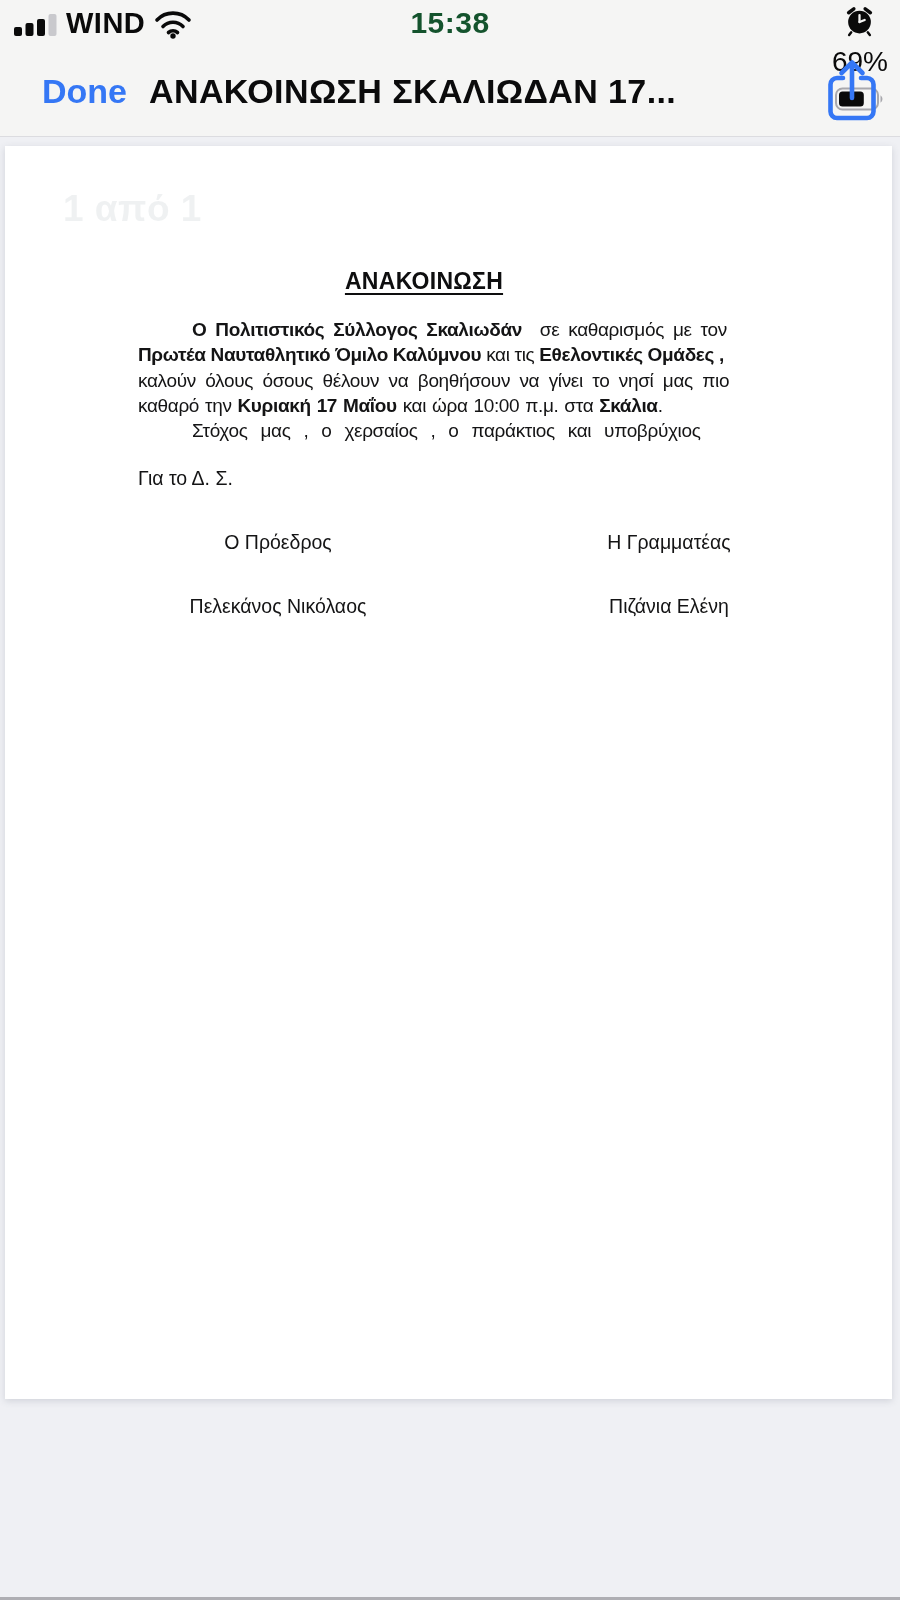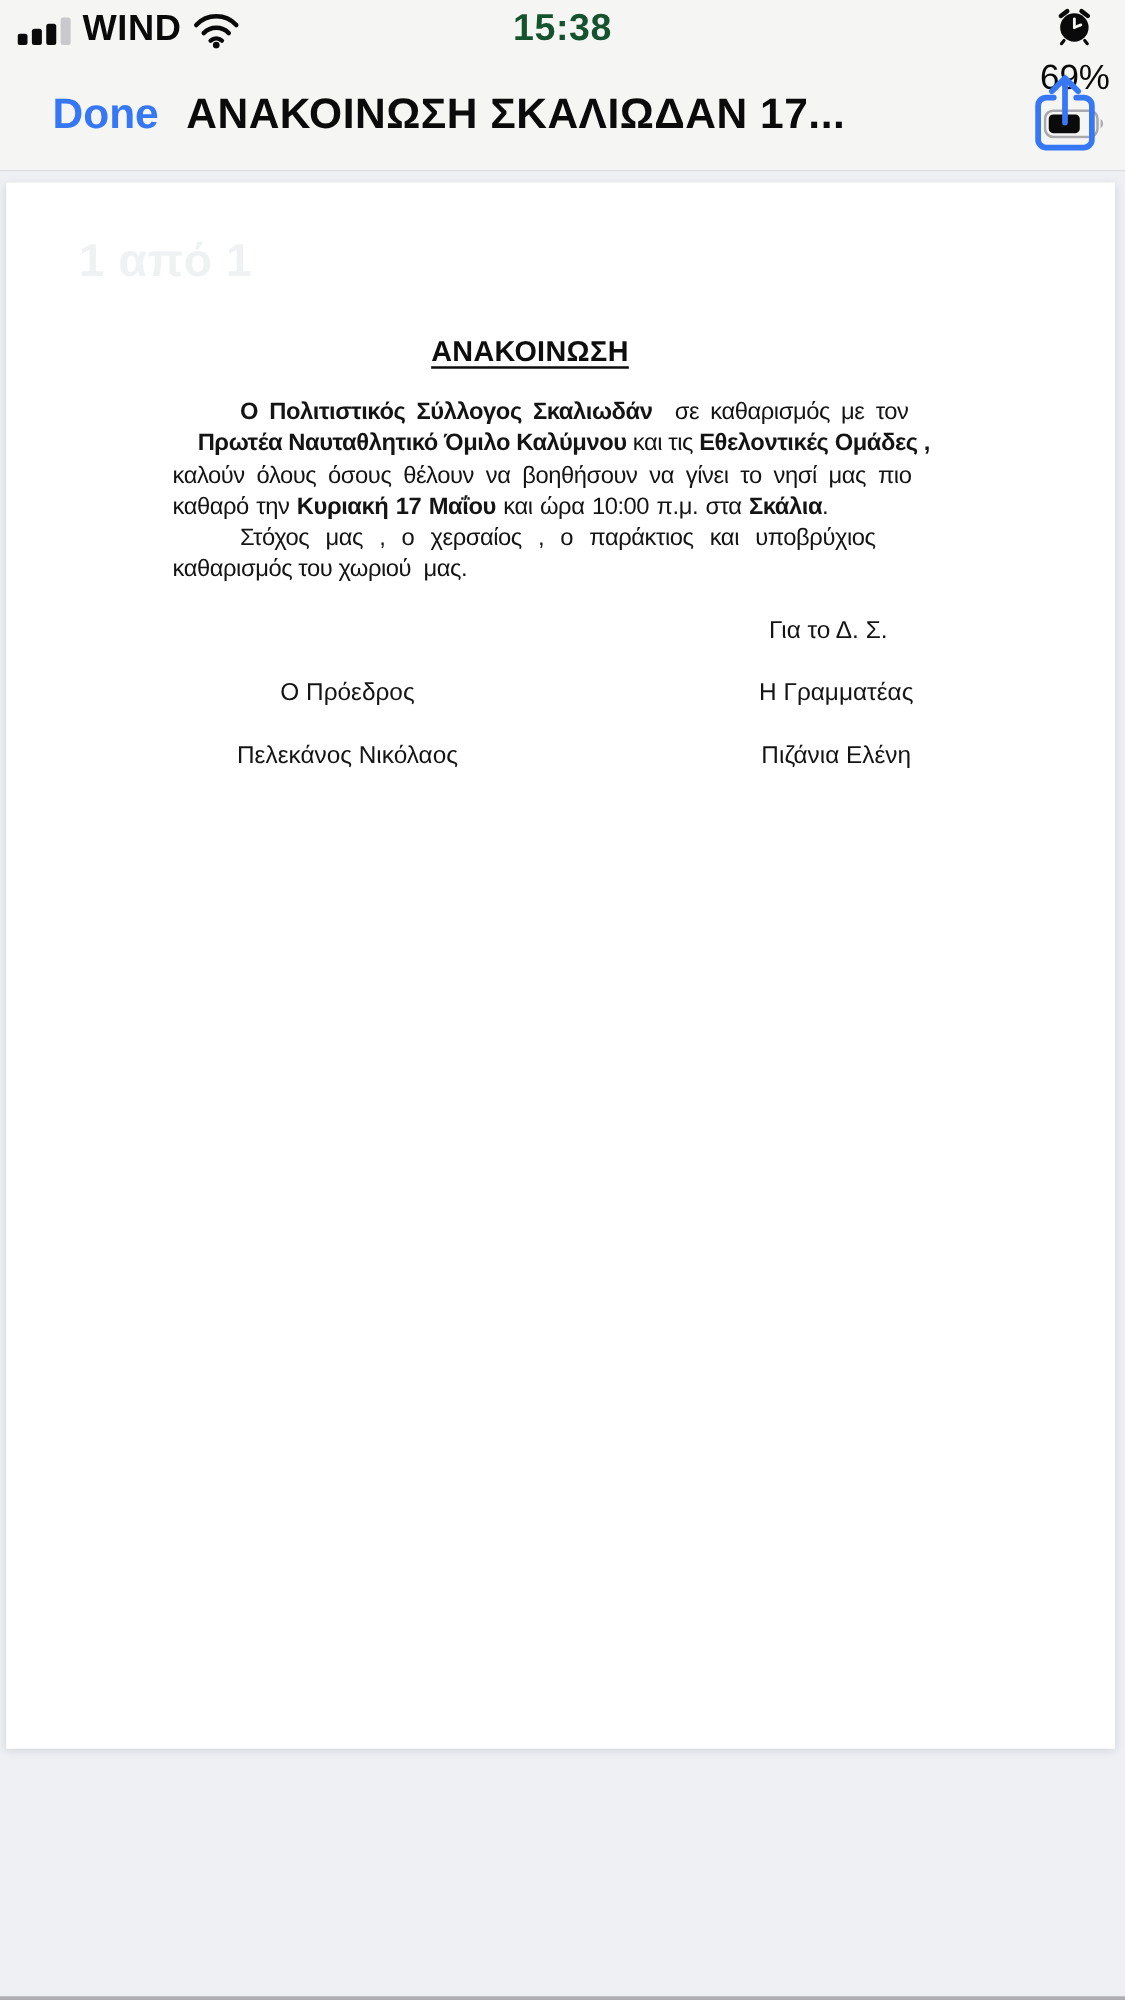--- a/index.html
+++ b/index.html
@@ -51,28 +51,28 @@
   .doc-title {
     margin-top:122px; text-align:center; padding-right:34px;
     font-size:23px; font-weight:700; color:#0e0e0f; letter-spacing:.3px;
     text-decoration:underline; text-decoration-thickness:2px; text-underline-offset:4px;
   }
   .doc-par { margin-top:22px; font-size:19px; line-height:25.3px; letter-spacing:-.35px; }
   .doc-line { white-space:pre; }
   .doc-line.indent { text-indent:54px; }
   .doc-line .b { font-weight:700; }
   .ln-0 { word-spacing:4px; }
-  .ln-1 { word-spacing:0;text-align:right; }
+  .ln-1 { word-spacing:0; }
   .ln-2 { word-spacing:4.5px; }
   .ln-3 { word-spacing:1px; }
   .ln-4 { word-spacing:8px; }
   .ln-5 { word-spacing:0; }
 
-  .doc-closing { margin-top:24px; text-align:right; padding-right:34px; font-size:19.5px; }
-  .sig-row { display:flex; justify-content:space-between; margin-top:27px; font-size:19.5px; }
+  .doc-closing { margin-top:24px; text-align:left; padding-right:34px; font-size:19.5px; }
+  .sig-row { display:flex; justify-content:space-between; margin-top:41px; font-size:19.5px; }
   .sig-left  { width:280px; text-align:center; }
   .sig-right { width:230px; text-align:center; margin-right:-40px; }
 
   .bottom-hairline { position:absolute; left:0; bottom:0; width:100%; height:3px; background:#aeaeb3; }
 
   svg { display:block; }
 </style>
 </head>
 <body>
 
@@ -143,21 +143,20 @@
 
     <div class="doc">
       <div class="doc-title">ΑΝΑΚΟΙΝΩΣΗ</div>
 
       <div class="doc-par">
           <div class="doc-line ln-0 indent"><span class="b">Ο Πολιτιστικός Σύλλογος Σκαλιωδάν</span><span>  σε καθαρισμός με τον</span></div>
           <div class="doc-line ln-1"><span class="b">Πρωτέα Ναυταθλητικό Όμιλο Καλύμνου</span><span> και τις </span><span class="b">Εθελοντικές Ομάδες ,</span></div>
           <div class="doc-line ln-2"><span>καλούν όλους όσους θέλουν να βοηθήσουν να γίνει το νησί μας πιο</span></div>
           <div class="doc-line ln-3"><span>καθαρό την </span><span class="b">Κυριακή 17 Μαΐου</span><span> και ώρα 10:00 π.μ. στα </span><span class="b">Σκάλια</span><span>.</span></div>
           <div class="doc-line ln-4 indent"><span>Στόχος μας , ο χερσαίος , ο παράκτιος και υποβρύχιος</span></div>
-          <div class="doc-line ln-5"><span>καθαρισμός του χωριού  μας.</span></div>
         </div>
 
       <div class="doc-closing">Για το Δ. Σ.</div>
 
       <div class="sig-row">
         <div class="sig-left">Ο Πρόεδρος</div>
         <div class="sig-right">Η Γραμματέας</div>
       </div>
 
       <div class="sig-row">

